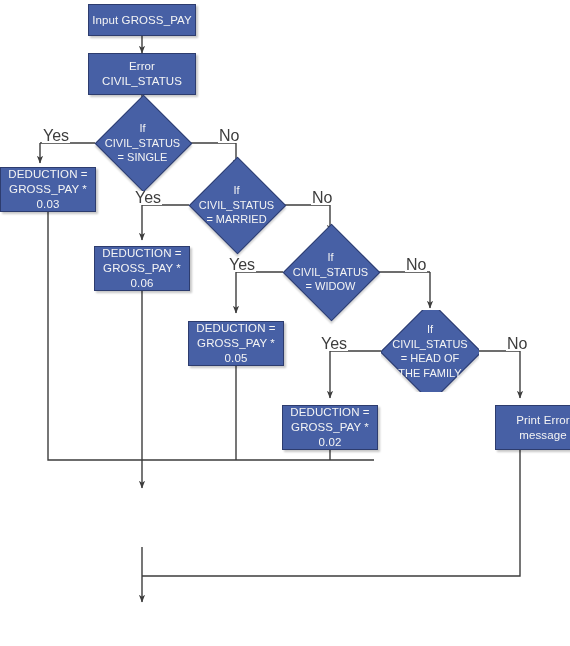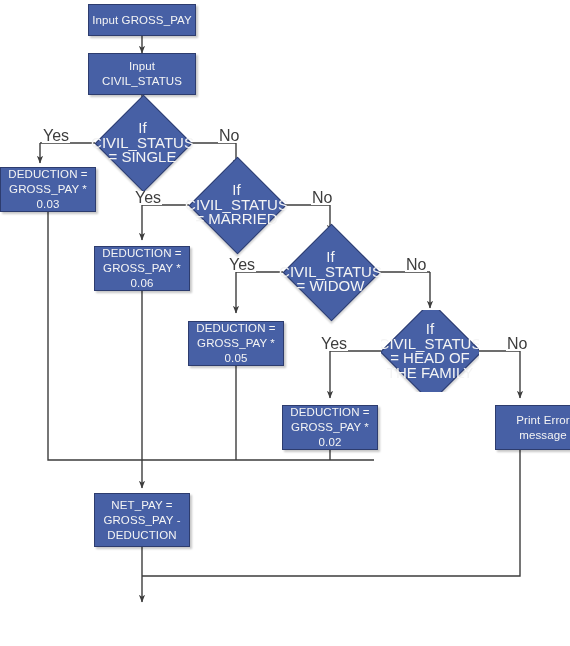--- a/index.html
+++ b/index.html
@@ -56,21 +56,21 @@
     box-shadow: 2px 2px 2px rgba(0,0,0,0.18);
   }
   .dia-text {
     position: absolute;
     inset: 0;
     display: flex;
     align-items: center;
     justify-content: center;
     text-align: center;
     color: #f4f4f4;
-    font-size: 15px;
+    font-size: 11px;
     line-height: 14.5px;
     white-space: pre-line;
     pointer-events: none;
   }
   
   #wires {
     position: absolute;
     left: 0;
     top: 0;
     width: 570px;
@@ -138,21 +138,21 @@
 
       <path d="M520,450 L520,576 L142,576"></path>
     </g>
   </svg>
 
   <div class="node proc" style="left:88px; top:4px; width:108px; height:32px;">
     <span>Input GROSS_PAY</span>
   </div>
 
   <div class="node proc" style="left:88px; top:53px; width:108px; height:42px;">
-    <span>Input
+    <span>Error
 CIVIL_STATUS</span>
   </div>
 
   <div class="dia-wrap" style="left:95px; top:110px; width:95px; height:66px;">
     <div class="dia-shape" style="width:67px; height:67px; left:14px; top:-1px;"></div>
     <div class="dia-text">If
 CIVIL_STATUS
 = SINGLE</div>
   </div>
 
@@ -200,25 +200,20 @@
     <span>DEDUCTION =
 GROSS_PAY *
 0.02</span>
   </div>
 
   <div class="node proc" style="left:495px; top:405px; width:96px; height:45px;">
     <span>Print Error
 message</span>
   </div>
 
-  <div class="node proc" style="left:94px; top:493px; width:96px; height:54px;">
-    <span>NET_PAY =
-GROSS_PAY -
-DEDUCTION</span>
-  </div>
 
 
   <div class="edge-label" style="left:42px; top:129px;">Yes</div>
   <div class="edge-label" style="left:218px; top:129px;">No</div>
 
   <div class="edge-label" style="left:134px; top:191px;">Yes</div>
   <div class="edge-label" style="left:311px; top:191px;">No</div>
 
   <div class="edge-label" style="left:228px; top:258px;">Yes</div>
   <div class="edge-label" style="left:405px; top:258px;">No</div>

